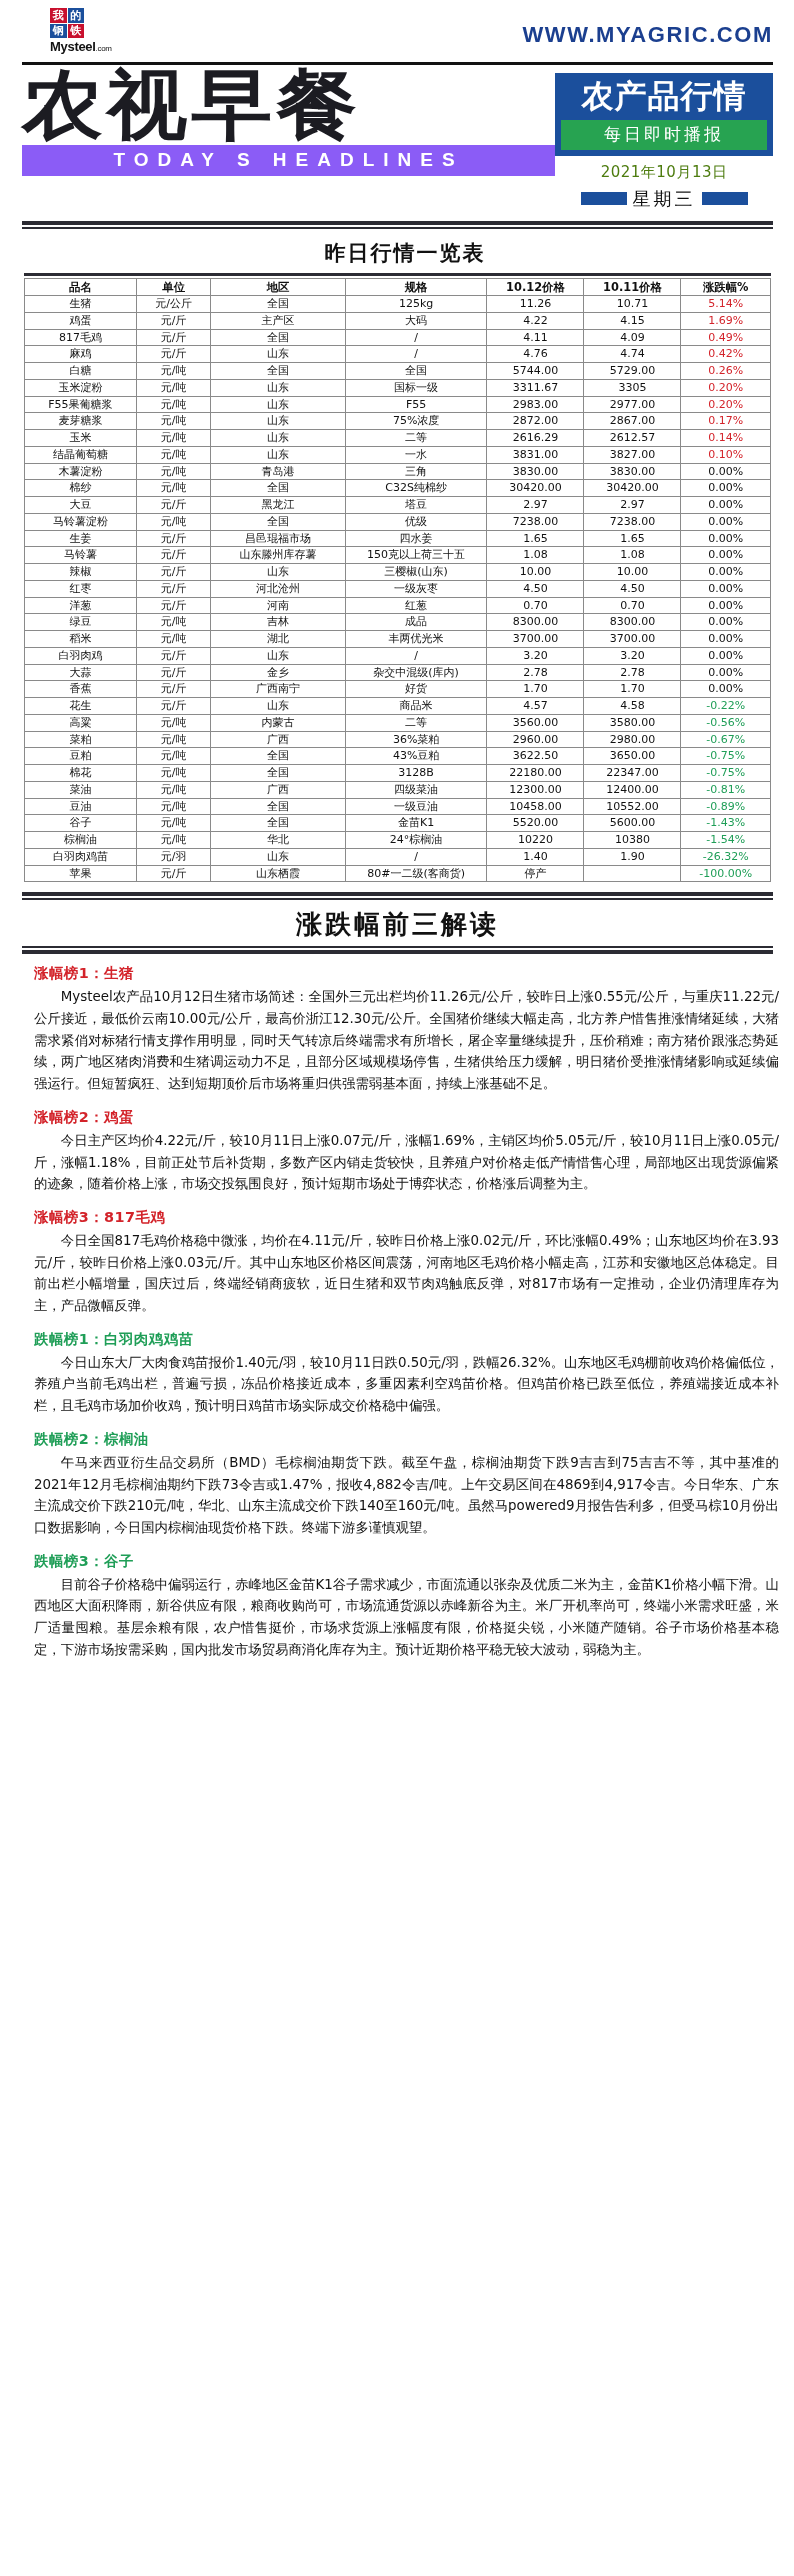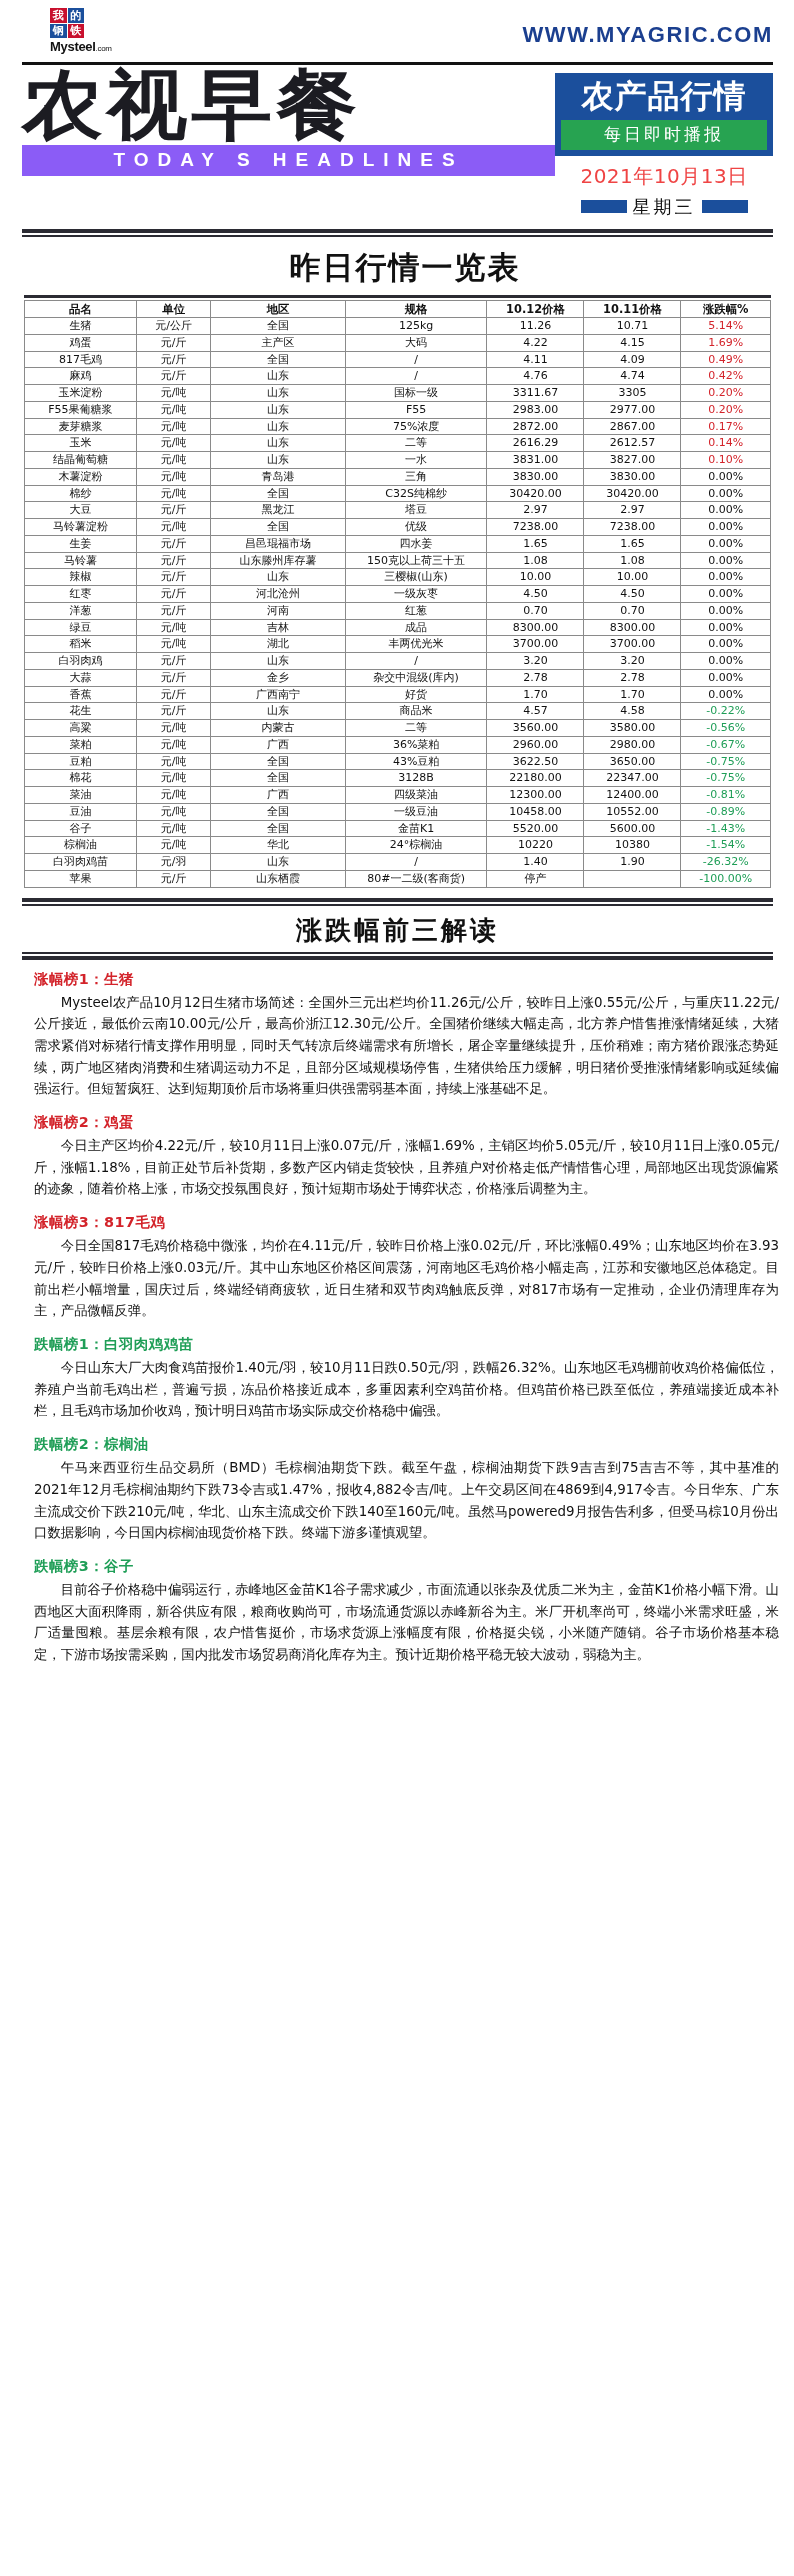--- a/index.html
+++ b/index.html
@@ -53,33 +53,33 @@
   .blue-box { background:#1b4f9c; padding:5px 6px 6px 6px; }
   .blue-box-t1 {
     color:#ffffff; font-size:32px; font-weight:bold; text-align:center; letter-spacing:1px;
     font-family:"DejaVu Sans", sans-serif; line-height:1.15;
   }
   .green-box {
     background:#27a351; color:#ffffff; margin-top:5px; text-align:center;
     font-size:17px; letter-spacing:3px; padding:3px 0 4px 0;
     font-family:"DejaVu Sans", sans-serif;
   }
-  .date-line { text-align:center; font-size:20px; margin-top:7px; letter-spacing:0.5px;
-               font-family:"DejaVu Sans", sans-serif; color:#ef4444; }
+  .date-line { text-align:center; font-size:15px; margin-top:7px; letter-spacing:0.5px;
+               font-family:"DejaVu Sans", sans-serif; color:#4d7c0f; }
   .weekday-row { display:flex; align-items:center; justify-content:center; gap:6px; margin-top:5px; }
   .wd-bar { width:46px; height:13px; background:#1b4f9c; }
   .weekday { font-size:18px; letter-spacing:3px; font-family:"DejaVu Sans", sans-serif; }
 
   .dbl-rule { margin:10px 22px 0 22px; }
   .dbl-rule .r1 { border-top:4px solid #2b2b33; }
   .dbl-rule .r2 { border-top:2px solid #2b2b33; margin-top:2px; }
 
   
   .sec-title {
-    text-align:center; font-size:31px; font-weight:bold; letter-spacing:2px;
+    text-align:center; font-size:21px; font-weight:bold; letter-spacing:2px;
     margin:10px 0 6px 15px; font-family:"DejaVu Sans", sans-serif; color:#111;
   }
 
   
   .tbl-wrap { padding:0 24px; }
   table.quotes { width:100%; border-collapse:collapse; font-size:11px;
                  font-family:"DejaVu Sans", sans-serif; }
   table.quotes th, table.quotes td {
     border:1px solid #8a8a8a; text-align:center; padding:1px 2px; line-height:1.25;
     white-space:nowrap;
@@ -212,20 +212,29 @@
           <tr>
             <td class="c-name">麻鸡</td>
             <td class="c-unit">元/斤</td>
             <td class="c-area">山东</td>
             <td class="c-spec">/</td>
             <td class="c-p1">4.76</td>
             <td class="c-p2">4.74</td>
             <td class="c-chg up">0.42%</td>
           </tr>
           <tr>
+            <td class="c-name">白糖</td>
+            <td class="c-unit">元/吨</td>
+            <td class="c-area">全国</td>
+            <td class="c-spec">全国</td>
+            <td class="c-p1">5744.00</td>
+            <td class="c-p2">5729.00</td>
+            <td class="c-chg up">0.26%</td>
+          </tr>
+          <tr>
             <td class="c-name">玉米淀粉</td>
             <td class="c-unit">元/吨</td>
             <td class="c-area">山东</td>
             <td class="c-spec">国标一级</td>
             <td class="c-p1">3311.67</td>
             <td class="c-p2">3305</td>
             <td class="c-chg up">0.20%</td>
           </tr>
           <tr>
             <td class="c-name">F55果葡糖浆</td>

